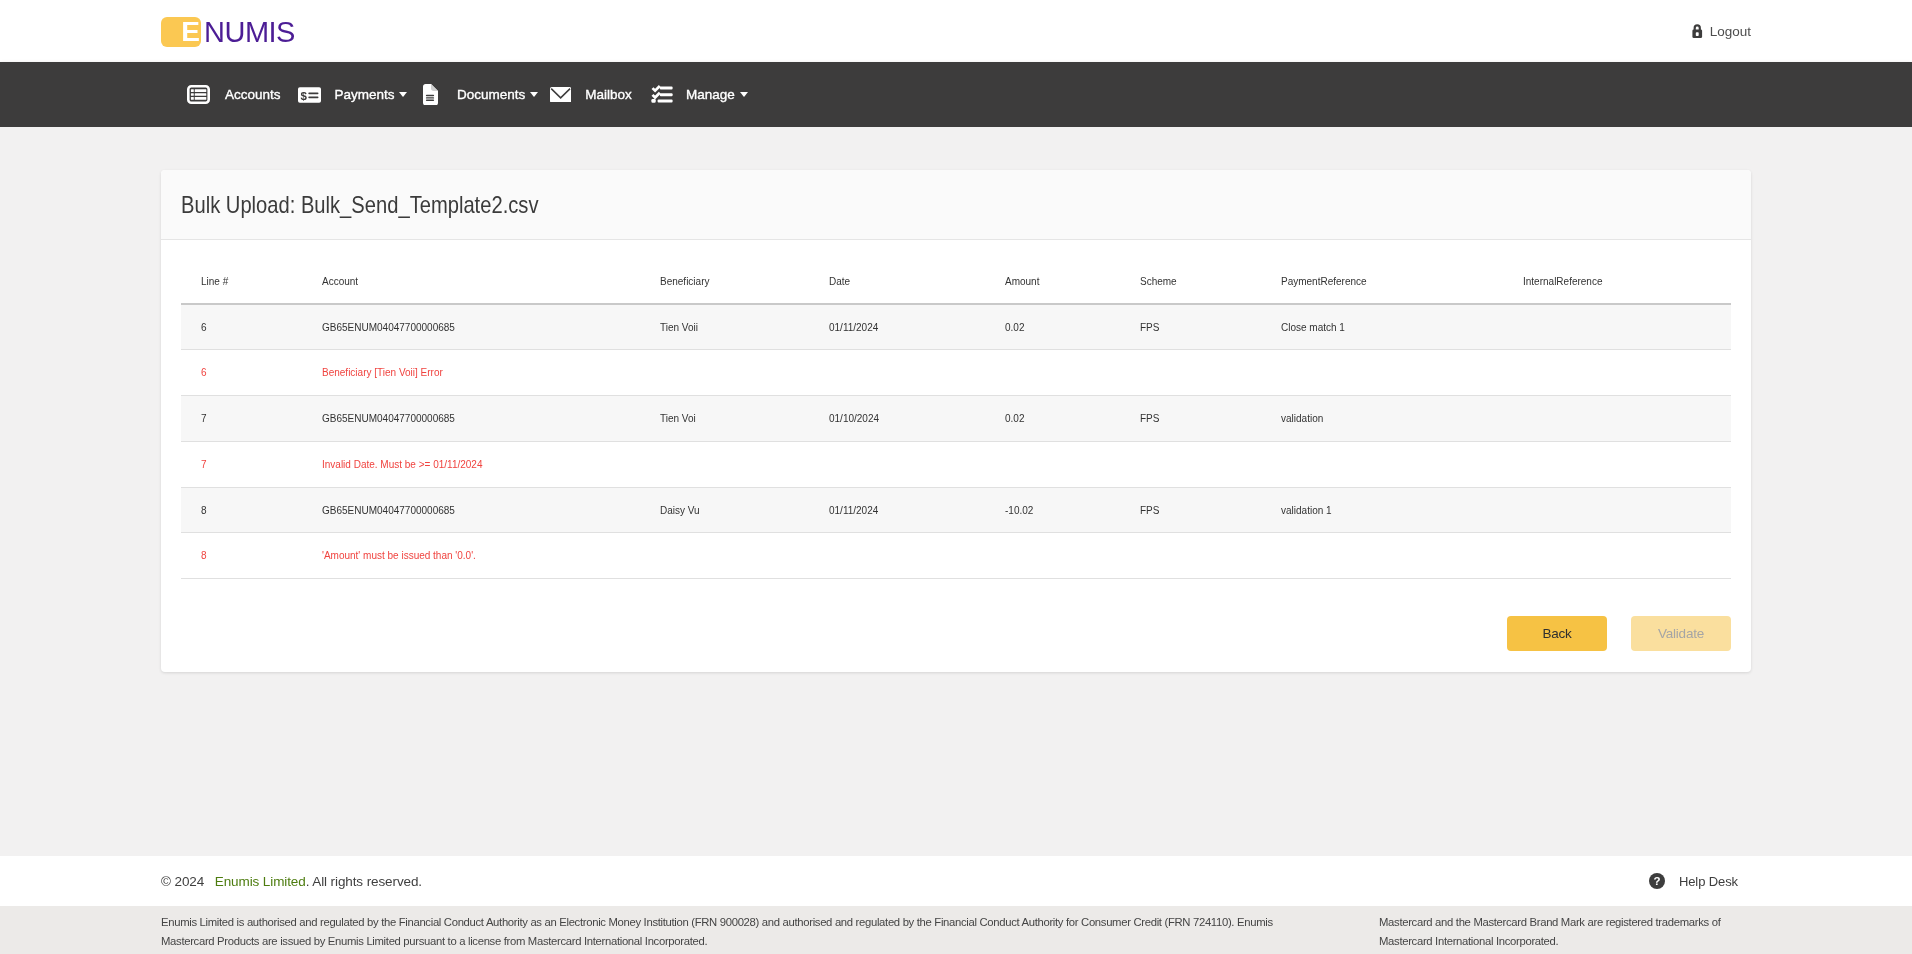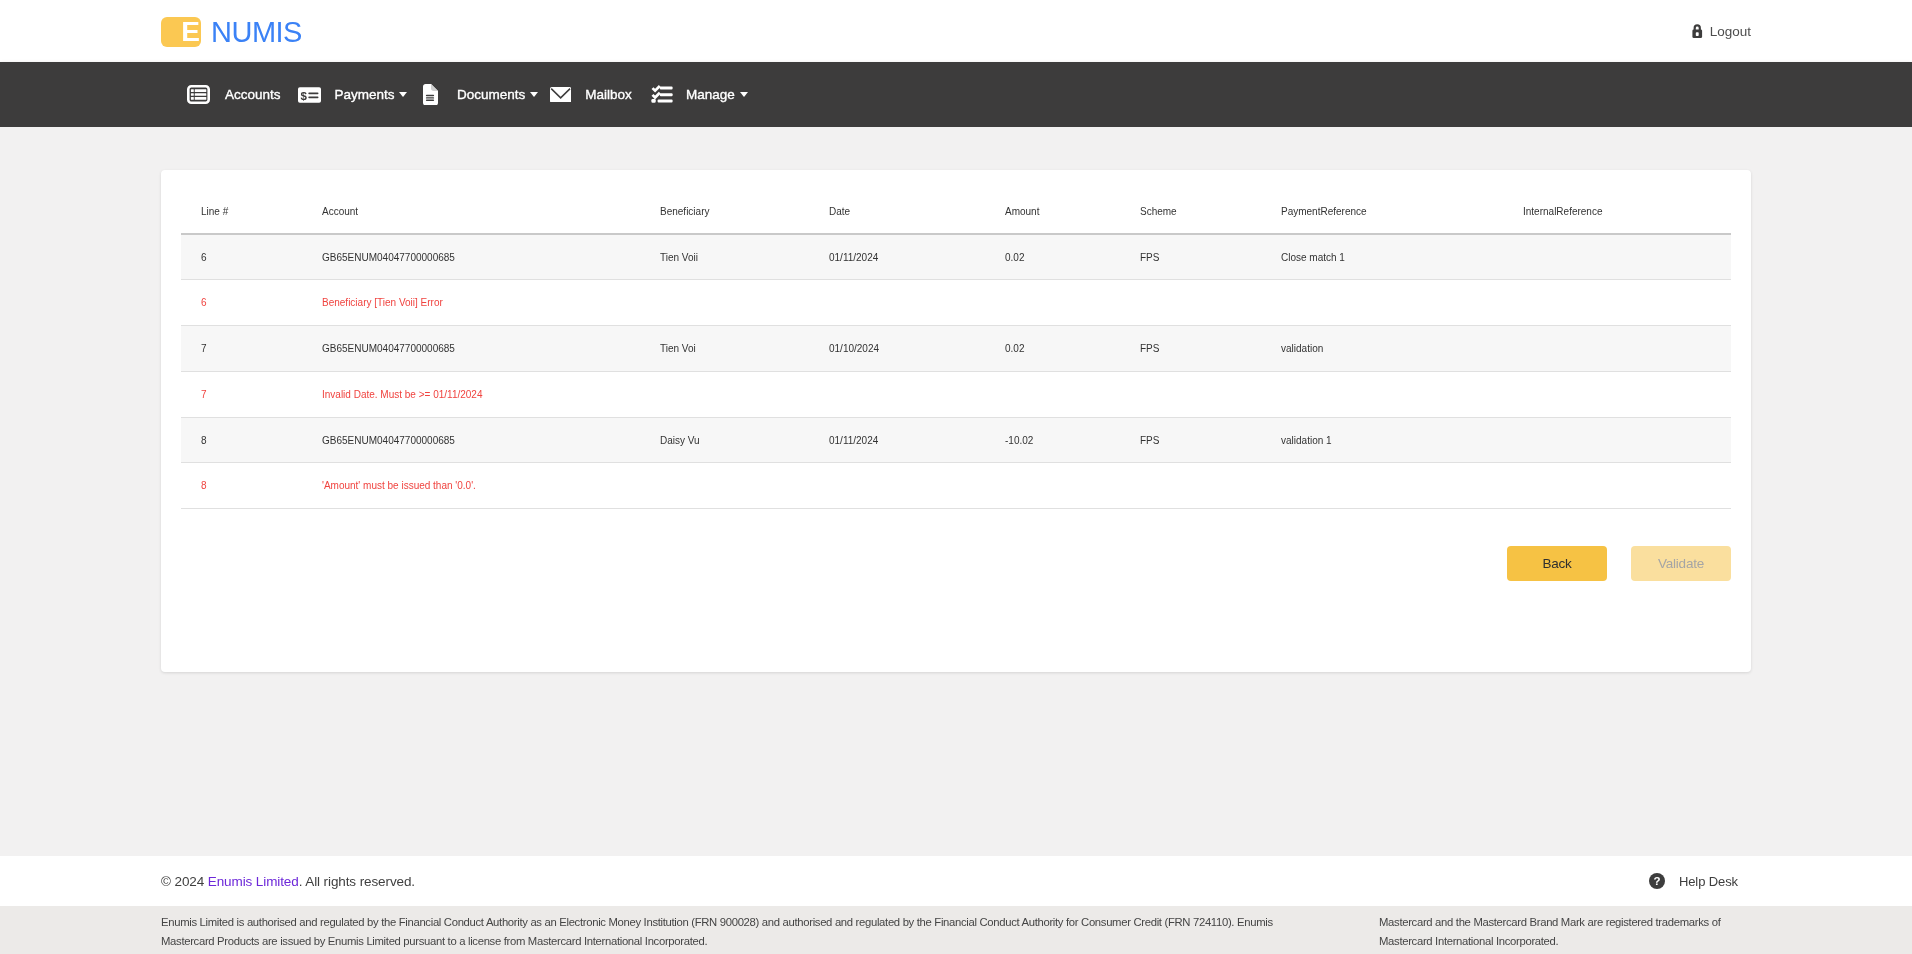--- a/index.html
+++ b/index.html
@@ -4,21 +4,21 @@
 <style>
 * { margin:0; padding:0; box-sizing:border-box; }
 html,body { width:1912px; height:954px; overflow:hidden; }
 body { font-family:"Liberation Sans", sans-serif; background:#fff; color:#3b3b3b; }
 
 
 .top { height:62px; background:#fff; position:relative; }
 .logo { position:absolute; left:161px; top:17px; height:30px; display:flex; align-items:center; }
 .logo-e { width:40px; height:30px; background:#fbc852; border-radius:6px; position:relative; }
 .logo-e span { position:absolute; right:1px; top:0px; color:#fff; font-weight:bold; font-size:28px; line-height:30px; }
-.logo-rest { font-size:29px; color:#3b82f6; letter-spacing:-0.5px; line-height:30px; margin-left:10px; }
+.logo-rest { font-size:29px; color:#4c1d95; letter-spacing:-0.5px; line-height:30px; margin-left:3px; }
 .logout { position:absolute; right:161px; top:0; height:62px; display:flex; align-items:center; gap:7px; font-size:13.5px; color:#4d4d4d; }
 
 
 .nav { height:65px; background:#3d3c3c; box-shadow:0 2px 4px rgba(0,0,0,.25); position:relative; }
 .nav-item { position:absolute; top:0; height:65px; display:flex; align-items:center; color:#fff; font-size:13.5px; -webkit-text-stroke:0.35px #fff; }
 .ni1{left:187px} .ni2{left:297.7px} .ni3{left:423px} .ni4{left:549.6px} .ni5{left:650.8px}
 .ni1 svg{margin-right:15px} .ni2 svg{margin-right:13.7px} .ni3 svg{margin-right:19px} .ni4 svg{margin-right:14.4px} .ni5 svg{margin-right:13.2px; margin-top:-2.4px}
 .caret { width:0; height:0; border-left:4px solid transparent; border-right:4px solid transparent; border-top:5.5px solid #fff; margin-left:5px; display:inline-block; }
 
 
@@ -36,21 +36,21 @@
 tr.g td { background:#f7f7f7; }
 tr.err td { color:#f0433f; }
 
 .btns { margin-top:37px; display:flex; justify-content:flex-end; gap:11px; }
 .btn { width:100px; height:35px; border:none; border-radius:4px; font-family:"Liberation Sans",sans-serif; font-size:13.5px; letter-spacing:-0.2px; }
 .btn-back { background:#f6c244; color:#2f2f2f; }
 .btn-val { background:#fadf9e; color:#a5a5a5;margin-left:13px; }
 
 
 .f1 { height:50px; background:#fff; display:flex; align-items:center; font-size:13.5px; letter-spacing:-0.1px; color:#3f3f3f; position:relative; padding-left:161px; }
-.f1 .amber { color:#6d28d9; }
+.f1 .amber { color:#4d7c0f;margin-left:7px; }
 .helpdesk { position:absolute; right:174px; top:0; height:50px; display:flex; align-items:center; gap:14px; font-size:13px; color:#3d3d3d; }
 .qmark { width:16px; height:16px; background:#3d3d3d; border-radius:50%; color:#fff; font-size:11.5px; font-weight:bold; text-align:center; line-height:16px; }
 .f2 { height:48px; background:#eceae8; font-size:11.3px; letter-spacing:-0.32px; color:#454545; position:relative; }
 .f2 .left { position:absolute; left:161px; top:7px; line-height:18.5px; }
 .f2 .right { position:absolute; left:1379px; top:7px; line-height:18.5px; }
 </style>
 </head>
 <body>
 
 <div class="top">
@@ -128,20 +128,23 @@
           <rect x="6.6" y="15.4" width="15" height="3" rx="1"></rect>
         </g>
       </svg>
     <span>Manage</span>
       <span class="caret"></span>
   </div>
 </div>
 
 <div class="main">
   <div class="card">
+    <div class="card-header">
+        <span>Bulk Upload: Bulk_Send_Template2.csv</span>
+      </div>
     <div class="card-body">
       <table>
         <colgroup>
             <col class="c1">
             <col class="c2">
             <col class="c3">
             <col class="c4">
             <col class="c5">
             <col class="c6">
             <col class="c7">

